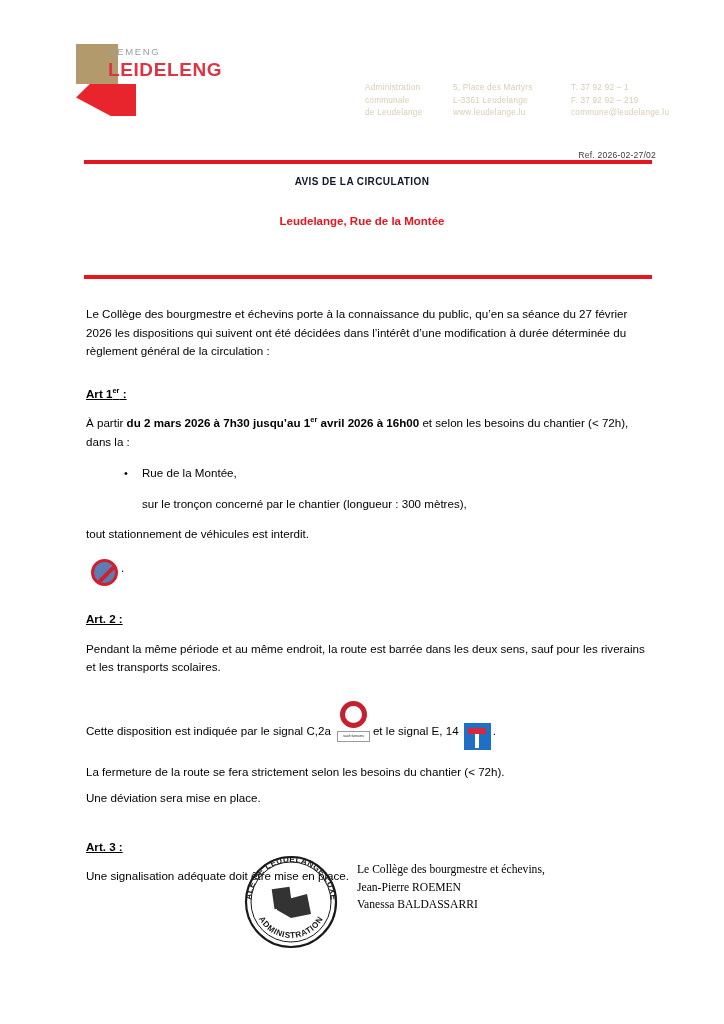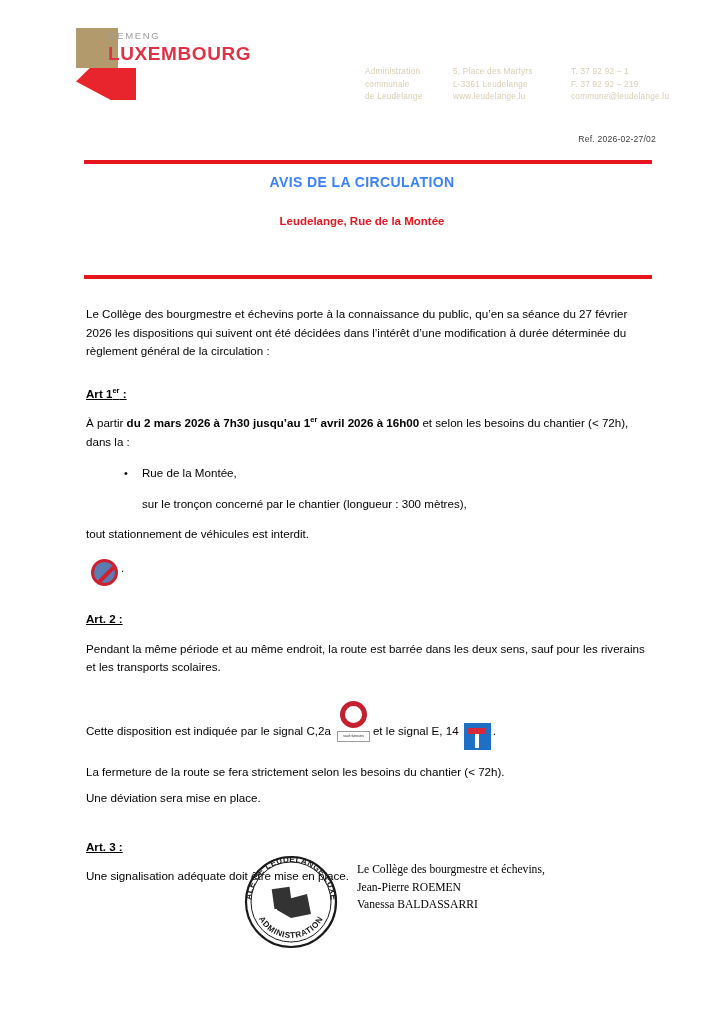--- a/index.html
+++ b/index.html
@@ -19,21 +19,21 @@
   .page {
     position: relative;
     width: 724px;
     height: 1024px;
     background: #ffffff;
   }
 
   
   .header {
     position: absolute;
-    top: 0;
+    top: 16px;
     left: 0;
     width: 724px;
     height: 150px;
   }
 
   .logo-mark {
     position: absolute;
     left: 76px;
     top: 28px;
     width: 60px;
@@ -115,23 +115,23 @@
 
   
   .title-block {
     position: absolute;
     left: 62px;
     top: 172px;
     width: 600px;
     text-align: center;
   }
   .title-main {
-    font-size: 14px;
+    font-size: 10px;
     font-weight: bold;
-    color: #3b82f6;
+    color: #0f172a;
     letter-spacing: 0.4px;
     line-height: 20px;
   }
   .title-sub {
     margin-top: 16px;
     font-size: 11.5px;
     font-weight: bold;
     color: #e5161d;
     line-height: 26px;
   }
@@ -299,21 +299,21 @@
 
   <div class="header">
 
     <div class="logo-mark">
       <div class="logo-square"></div>
       <div class="logo-tri"></div>
     </div>
 
     <div class="logo-text">
       <div class="logo-gemeng">GEMENG</div>
-      <div class="logo-leideleng">LUXEMBOURG</div>
+      <div class="logo-leideleng">LEIDELENG</div>
     </div>
 
     <div class="contact">
       <div class="contact-col">
         <div class="contact-line">Administration</div>
         <div class="contact-line">communale</div>
         <div class="contact-line">de Leudelange</div>
       </div>
       <div class="contact-col wide">
         <div class="contact-line">5, Place des Martyrs</div>

